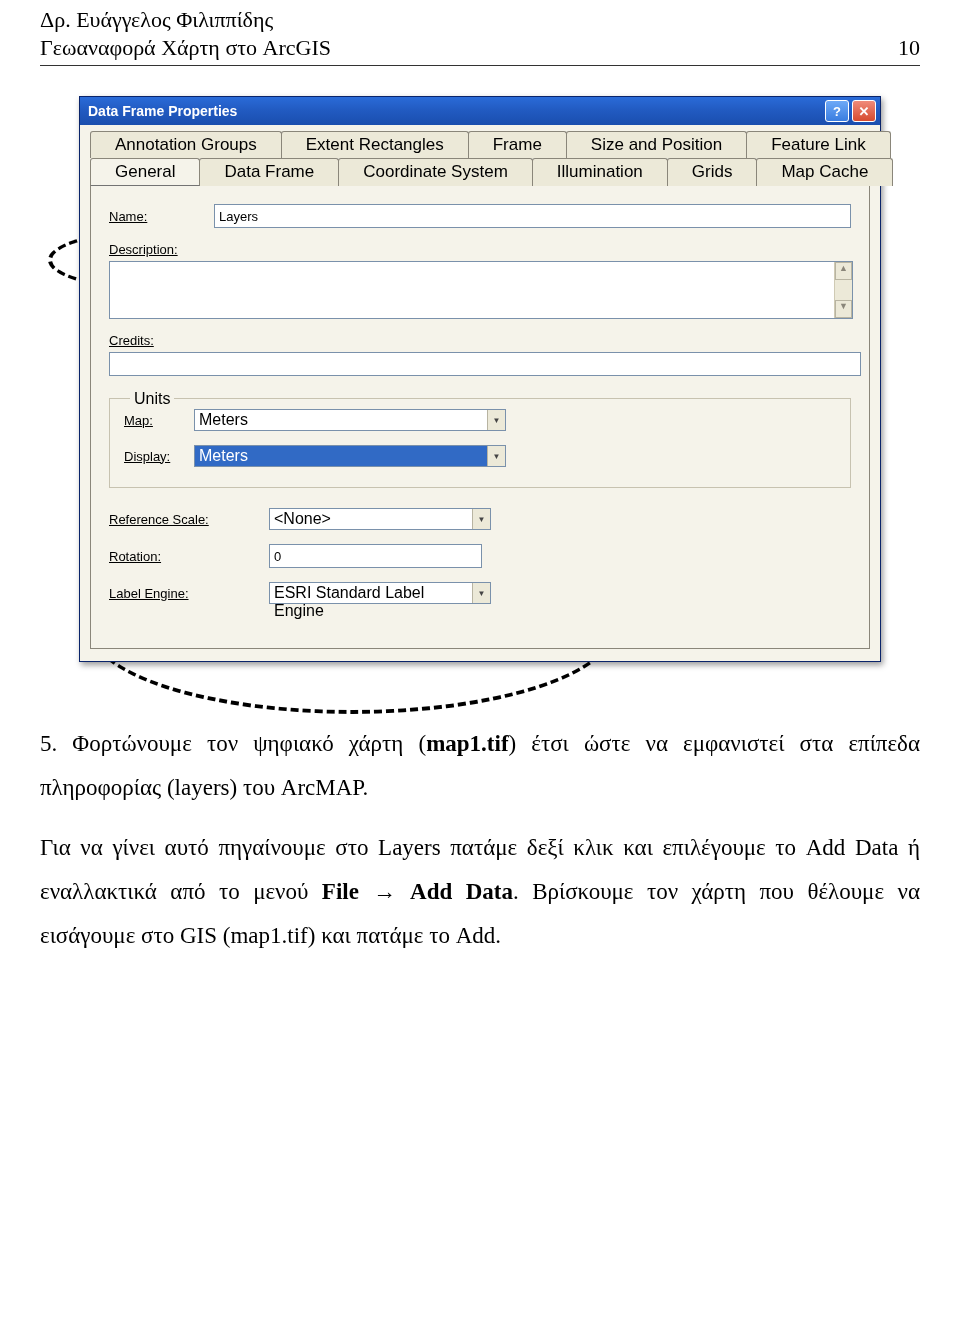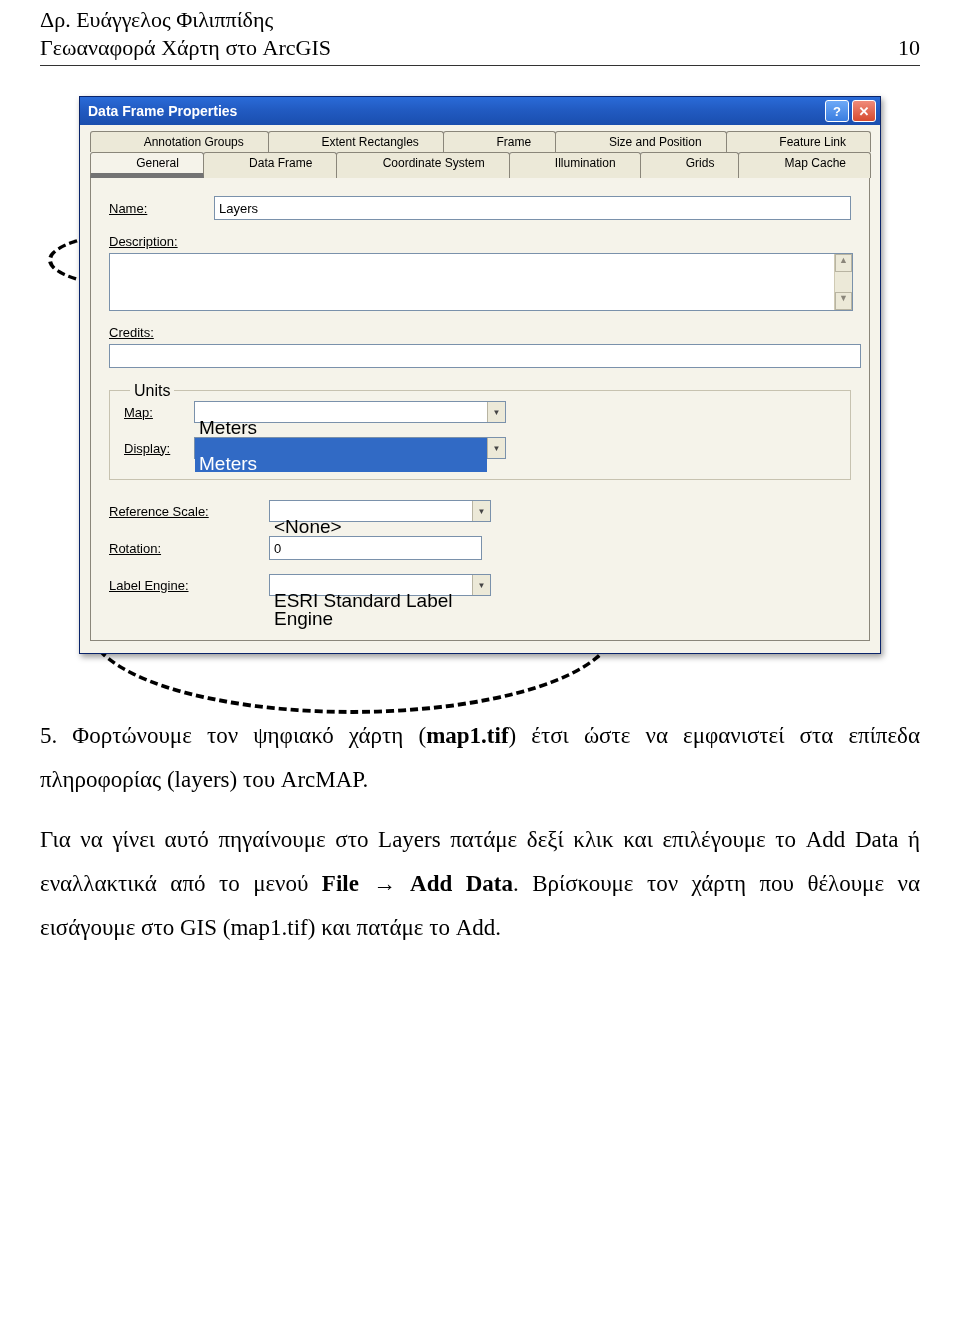--- a/index.html
+++ b/index.html
@@ -74,35 +74,35 @@
   
   .tabs {
     display: flex;
     flex-wrap: wrap;
     padding-top: 6px;
   }
   .tab-row { display: flex; width: 100%; }
   .tab {
     flex: 1 0 auto;
     text-align: right;
-    font-size: 12px;
+    font-size: 17px;
     padding: 3px 24px;
     border: 1px solid #8a867a;
     border-bottom: none;
     background: #ece9d8;
     margin-right: -1px;
     white-space: nowrap;
   }
   .tab-row.top .tab { border-top-left-radius: 3px; border-top-right-radius: 3px; }
   .tab-row.bottom .tab { border-top-left-radius: 3px; border-top-right-radius: 3px; }
   .tab.active {
     background: #f5f3ea;
     position: relative;
     z-index: 2;
-    border-bottom: 5px solid #737373;
+    border-bottom: 1px solid #737373;
   }
   .tab-panel {
     border: 1px solid #8a867a;
     margin-top: -1px;
     padding: 18px 18px 28px 18px;
     background: #f5f3ea;
   }
   .form-row { display: flex; align-items: center; margin-bottom: 14px; }
   .label { width: 105px; font-size: 13px; text-decoration: underline; }
   .text-input {
@@ -143,21 +143,21 @@
   .combo {
     flex: 1;
     max-width: 310px;
     border: 1px solid #7a91ab;
     background: #fff;
     height: 20px;
     display: flex;
     align-items: stretch;
   }
   .combo-val {
-    flex: 1; padding: 17px 4px; font-size: 19px; line-height: 18px;
+    flex: 1; padding: 1px 4px; font-size: 16px; line-height: 18px;
   }
   .combo-btn {
     width: 17px; border-left: 1px solid #b8b4a2;
     background: #ece9d8;
     display:flex;align-items:center;justify-content:center;
     font-size: 8px; color:#444;
   }
   .combo.selected .combo-val { background: #316ac5; color: #fff; }
   .short { max-width: 220px; }
 

